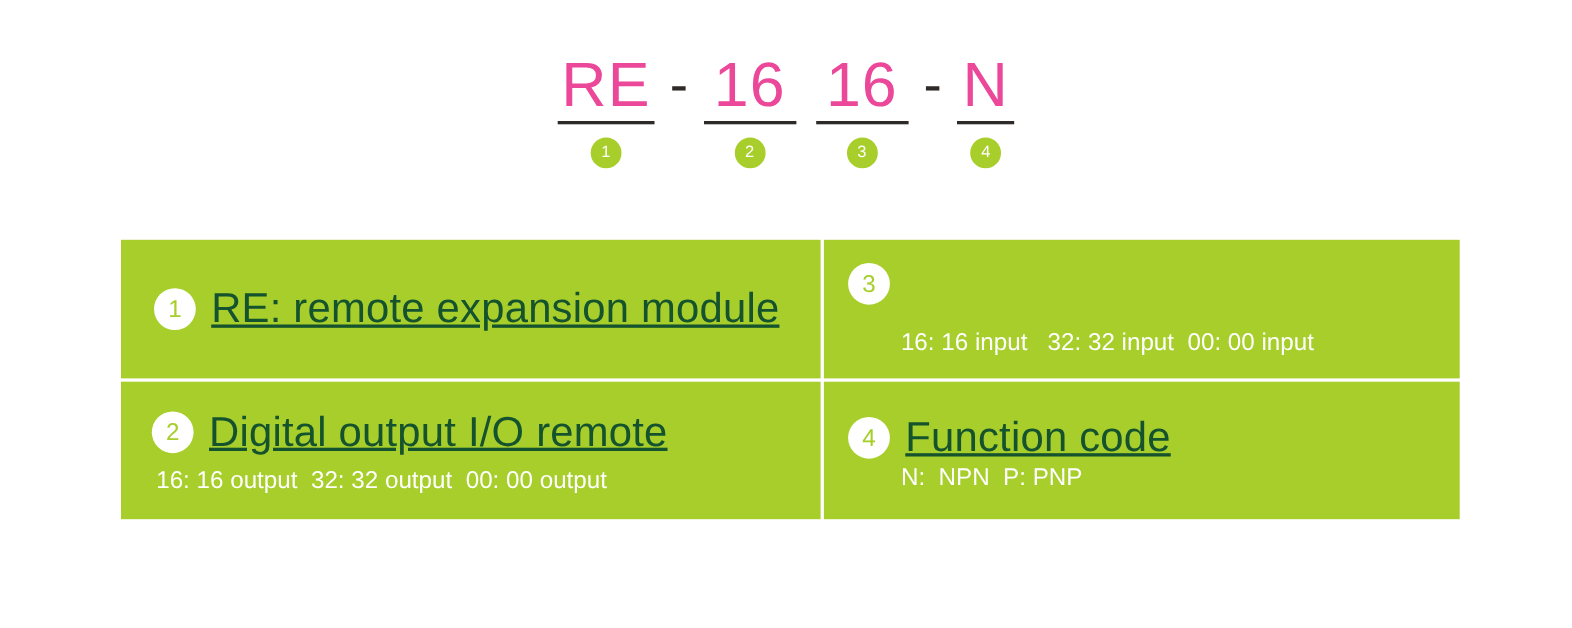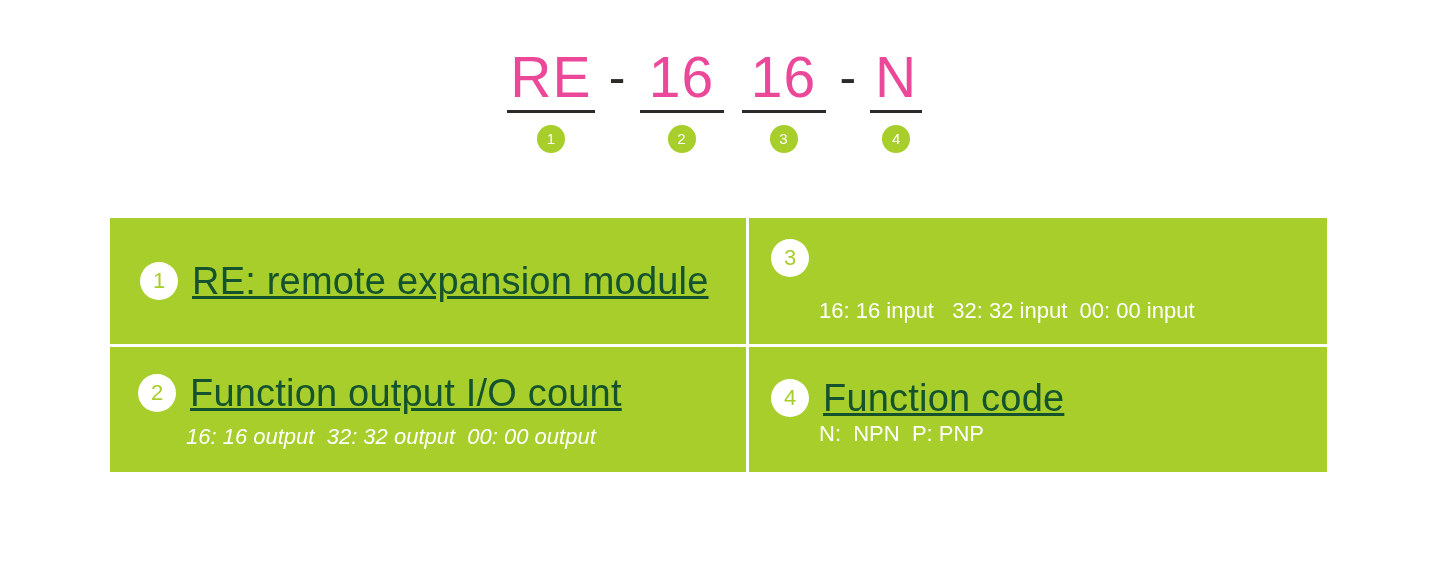--- a/index.html
+++ b/index.html
@@ -134,21 +134,21 @@
     white-space: pre;
     margin-top: 6px;
   }
 
   
   #cell-1 { justify-content: center; }
   #cell-1 .cell-head { padding-left: 30px; }
 
   #cell-2 { justify-content: center; padding-top: 4px; }
   #cell-2 .cell-head { padding-left: 28px; }
-  #cell-2 .sub-text { padding-left: 76px; margin-top: 10px; font-style: italic; }
+  #cell-2 .sub-text { padding-left: 32px; margin-top: 10px; }
 
   #cell-3 { justify-content: center; padding-top: 2px; }
   #cell-3 .cell-head { padding-left: 22px; }
   #cell-3 .sub-text { padding-left: 70px; margin-top: 20px; }
 
   #cell-4 { justify-content: center; padding-top: 6px; }
   #cell-4 .cell-head { padding-left: 22px; }
   #cell-4 .sub-text { padding-left: 70px; margin-top: 2px; }
 </style>
 </head>
@@ -208,21 +208,21 @@
     <div class="sub-text">16: 16 input   32: 32 input  00: 00 input</div>
   </div>
 
   <div class="divider-h"></div>
   <div class="divider-h"></div>
   <div class="divider-h"></div>
 
   <div class="cell" id="cell-2">
     <div class="cell-head">
       <div class="num-badge">2</div>
-      <div class="head-text">Function output I/O count</div>
+      <div class="head-text">Digital output I/O remote</div>
     </div>
     <div class="sub-text">16: 16 output  32: 32 output  00: 00 output</div>
   </div>
 
   <div class="divider-v"></div>
 
   <div class="cell" id="cell-4">
     <div class="cell-head">
       <div class="num-badge">4</div>
       <div class="head-text">Function code</div>

